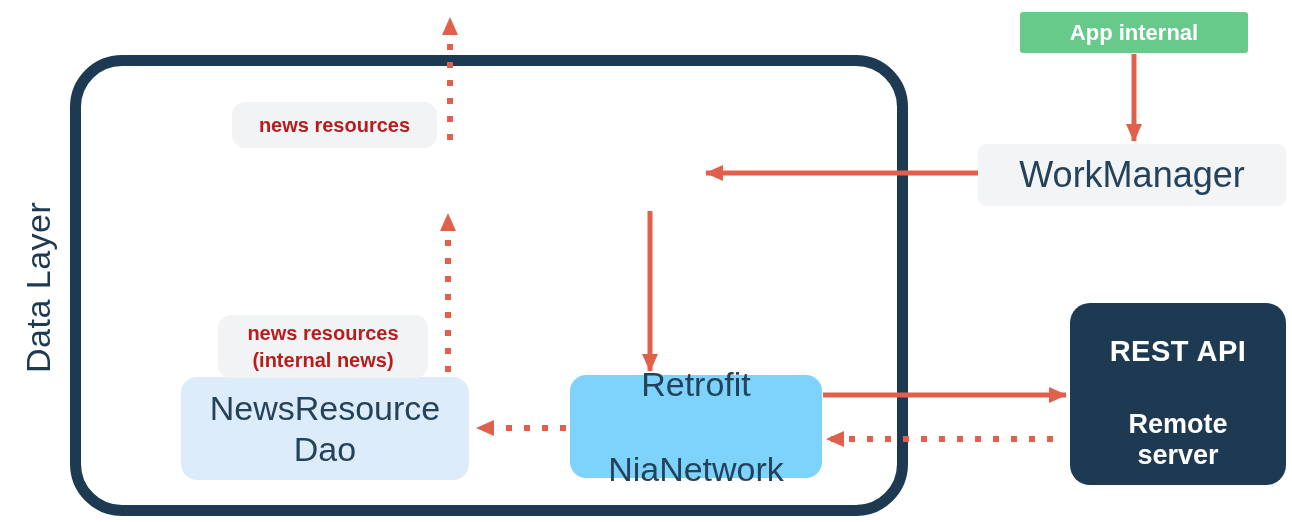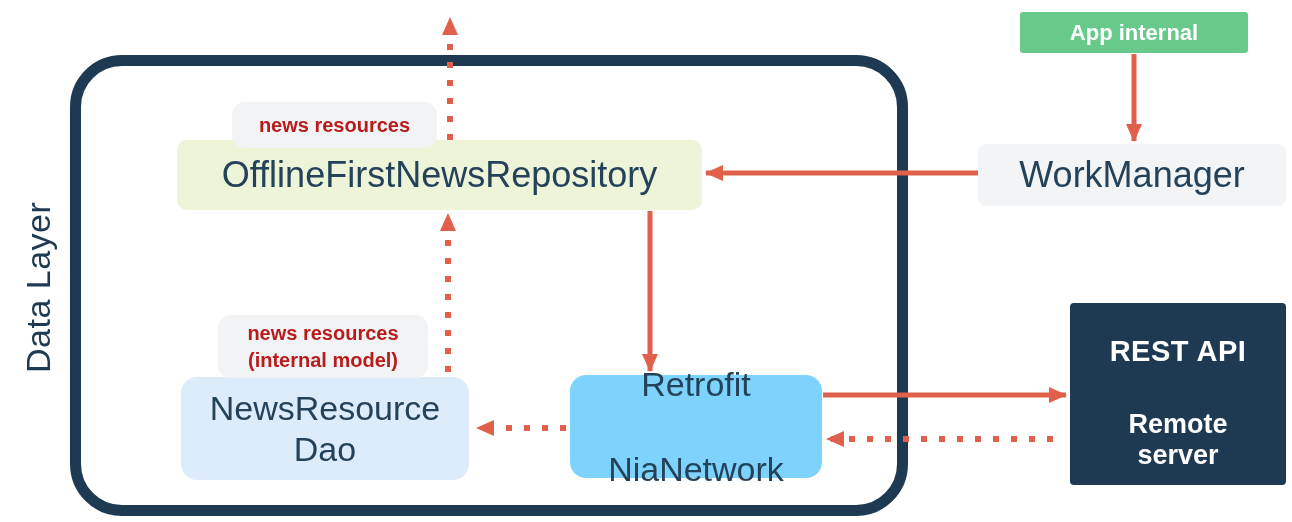--- a/index.html
+++ b/index.html
@@ -31,49 +31,46 @@
     font-weight:bold;color:#b91c1c;z-index:3;text-align:center;
   }
   .tag1{left:232px;top:102px;width:205px;height:46px;font-size:20px;}
   .tag2{left:218px;top:315px;width:210px;height:63px;font-size:20px;line-height:27px;}
   .appstartup{
     left:1020px;top:12px;width:228px;height:41px;background:#67c98a;
     border-radius:3px;color:#ffffff;font-weight:bold;font-size:22px;
   }
   .remote{
     left:1070px;top:303px;width:216px;height:182px;background:#1e3a52;
-    border-radius:4px;color:#ffffff;font-weight:bold;
+    border-radius:20px;color:#ffffff;font-weight:bold;
     justify-content:flex-start;padding:0;box-sizing:border-box;
   }
   .remote .remote-title{margin-top:32px;font-size:29px;letter-spacing:0.5px;}
   .remote .remote-sub{margin-top:auto;margin-bottom:14px;font-size:27px;line-height:31px;}
   .arrows{position:absolute;left:0;top:0;z-index:5;pointer-events:none;}
   .edge-solid{stroke:#e0604c;stroke-width:5;fill:none;}
   .edge-dotted{stroke:#e0604c;stroke-width:6;stroke-dasharray:6 12;fill:none;}
 </style>
 </head>
 <body>
 
 <div class="stage">
 
   <div class="boundary"></div>
 
   <div class="layer-label">Data Layer</div>
 
-  <div class="node repo">
-    <span>OfflineFirstNewsRepository</span>
-  </div>
 
   <div class="tag tag1">
     <span>news resources</span>
   </div>
 
   <div class="tag tag2">
     <span>news resources</span>
-    <span>(internal model)</span>
+    <span>(internal news)</span>
   </div>
 
   <div class="node dao">
     <span>NewsResource</span>
     <span>Dao</span>
   </div>
 
   <div class="node network">
     <span>Retrofit</span>
     <span>NiaNetwork</span>

